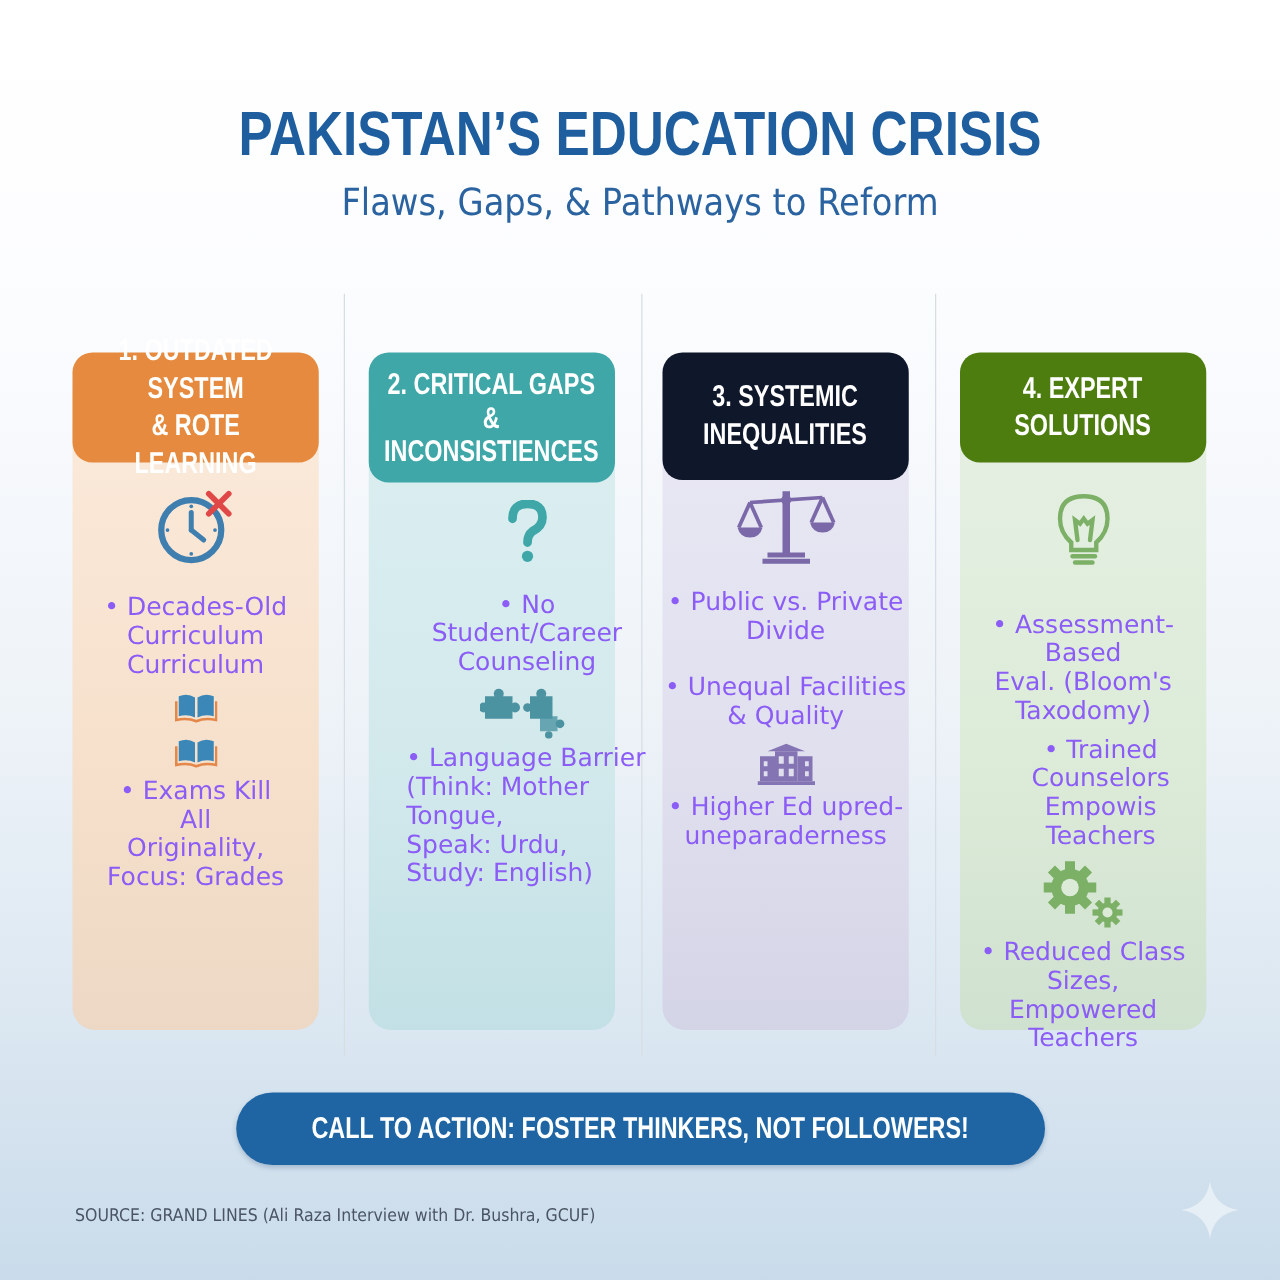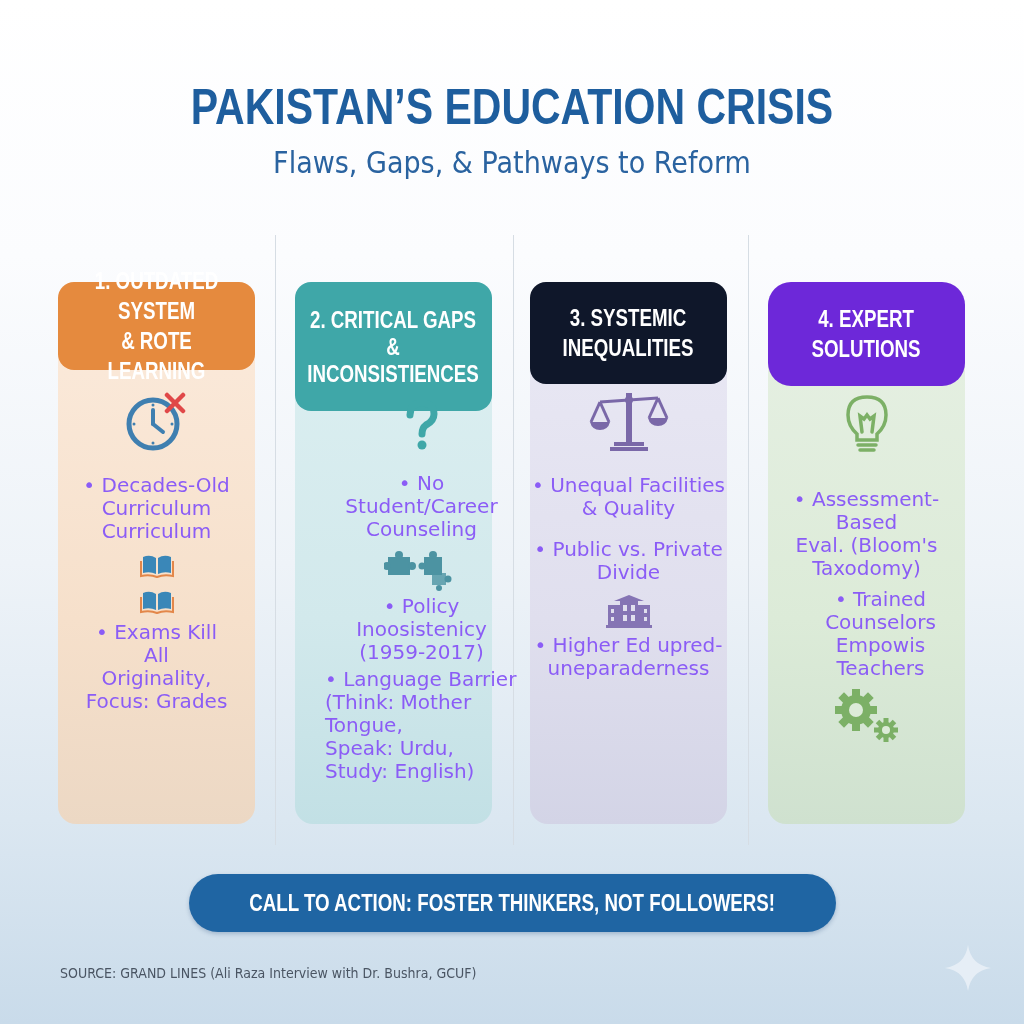--- a/index.html
+++ b/index.html
@@ -101,21 +101,21 @@
     </svg>
     <p class="bullet" style="margin-top:6px;text-align:center;">Exams Kill
 All
 Originality,
 Focus: Grades</p>
   </div>
 </div>
 
 <div class="col" style="left:295px;">
   <div class="card" style="background:linear-gradient(180deg,#dceff1,#d2e9ec 60%,#c2e0e5);"></div>
-  <div class="header" style="background:#3fa7a8;height:129px;">
+  <div class="header" style="background:#3fa7a8;height:104px;">
     <span style="line-height:27px;">2. CRITICAL GAPS
 &amp;
 INCONSISTIENCES</span>
   </div>
   <div class="body" style="top:118px;padding-left:28px;">
     <svg class="icon" width="40" height="52" viewBox="0 0 40 52">
       <path d="M8 15 Q8 3 20 3 Q32 3 32 14 Q32 21 24 25 Q20 28 20 34" fill="none" stroke="#3fa7a8" stroke-width="7" stroke-linecap="round"></path>
       <circle cx="20" cy="45" r="4.5" fill="#3fa7a8"></circle>
     </svg>
     <p class="bullet" style="margin-top:20px;">No Student/Career
@@ -127,22 +127,20 @@
           <circle cx="28" cy="19" r="4"></circle>
           <circle cx="3" cy="19" r="4"></circle>
         <rect x="40" y="10" width="18" height="18"></rect>
           <circle cx="49" cy="8" r="4"></circle>
           <circle cx="38" cy="19" r="3.5"></circle>
         <rect x="48" y="26" width="14" height="12" opacity="0.8"></rect>
           <circle cx="64" cy="32" r="3.5"></circle>
           <circle cx="55" cy="41" r="3"></circle>
       </g>
     </svg>
-    <p class="bullet" style="margin-top:4px;">Policy Inoosistenicy
-(1959-2017)</p>
     <p class="bullet" style="margin-top:4px;text-align:left;padding-left:2px;">Language Barrier
 (Think: Mother Tongue,
 Speak: Urdu,
 Study: English)</p>
   </div>
 </div>
 
 <div class="col" style="left:530px;">
   <div class="card" style="background:linear-gradient(180deg,#e9e8f4,#e0dfee 60%,#d3d4e6);"></div>
   <div class="header" style="background:#0f172a;height:102px;">
@@ -160,24 +158,24 @@
       </g>
       <g fill="#7a68a8">
         <rect x="38" y="3" width="6" height="50"></rect>
         <circle cx="41" cy="10" r="4"></circle>
         <path d="M2 32 L22 32 Q20 40 12 40 Q4 40 2 32 Z"></path>
         <path d="M60 28 L80 28 Q78 36 70 36 Q62 36 60 28 Z"></path>
         <rect x="26" y="52" width="30" height="4"></rect>
           <rect x="22" y="57" width="38" height="4"></rect>
       </g>
     </svg>
+    <p class="bullet" style="margin-top:18px;">Public vs. Private
+Divide</p>
     <p class="bullet" style="margin-top:22px;">Unequal Facilities
 &amp; Quality</p>
-    <p class="bullet" style="margin-top:18px;">Public vs. Private
-Divide</p>
     <svg class="icon" width="46" height="34" viewBox="0 0 46 34" style="margin-top:10px;">
       <g fill="#8574b4">
         <path d="M23 1 L38 7 L8 7 Z"></path>
         <rect x="14" y="7" width="18" height="24"></rect>
         <rect x="2" y="11" width="12" height="20"></rect>
           <rect x="32" y="11" width="12" height="20"></rect>
         <rect x="0" y="31" width="46" height="3"></rect>
       </g>
       <g fill="#e0dfee">
         <rect x="17" y="11" width="4" height="6"></rect>
@@ -190,21 +188,21 @@
           <rect x="38" y="23" width="3" height="4"></rect>
       </g>
     </svg>
     <p class="bullet" style="margin-top:6px;">Higher Ed upred-
 uneparaderness</p>
   </div>
 </div>
 
 <div class="col" style="left:768px;">
   <div class="card" style="background:linear-gradient(180deg,#e6f0e3,#dcebd8 60%,#cfe1cf);"></div>
-  <div class="header" style="background:#6d28d9;height:104px;border-radius:23px;">
+  <div class="header" style="background:#4d7c0f;height:88px;">
     <span>4. EXPERT
 SOLUTIONS</span>
   </div>
   <div class="body" style="top:112px;">
     <svg class="icon" width="44" height="62" viewBox="0 0 44 62">
       <g stroke="#7cb066" stroke-width="3.5" fill="none" stroke-linecap="round">
         <path d="M12 40 Q3 32 3 21 Q3 3 22 3 Q41 3 41 21 Q41 32 32 40 L32 46 L12 46 Z"></path>
         <path d="M17 38 L15 22 L19 25 L22 21 L25 25 L29 22 L27 38"></path>
         <line x1="13" y1="51" x2="31" y2="51"></line>
           <line x1="15" y1="56" x2="29" y2="56"></line>
@@ -228,20 +226,22 @@
         <g transform="translate(54 42)">
           <rect x="-2.5" y="-12" width="5" height="24"></rect>
           <rect x="-12" y="-2.5" width="24" height="5"></rect>
           <rect x="-2.5" y="-12" width="5" height="24" transform="rotate(45)"></rect>
           <rect x="-2.5" y="-12" width="5" height="24" transform="rotate(-45)"></rect>
         </g>
       </g>
       <circle cx="24" cy="22" r="7" fill="#dcebd8"></circle>
       <circle cx="54" cy="42" r="4" fill="#dcebd8"></circle>
     </svg>
+    <p class="bullet" style="margin-top:6px;">Reduced Class Sizes,
+Empowered Teachers</p>
   </div>
 </div>
 
 <div class="cta">
   <span>CALL TO ACTION: FOSTER THINKERS, NOT FOLLOWERS!</span>
 </div>
 
 <div class="source">SOURCE: GRAND LINES (Ali Raza Interview with Dr. Bushra, GCUF)</div>
 
 <svg class="sparkle" width="50" height="50" viewBox="0 0 50 50">

